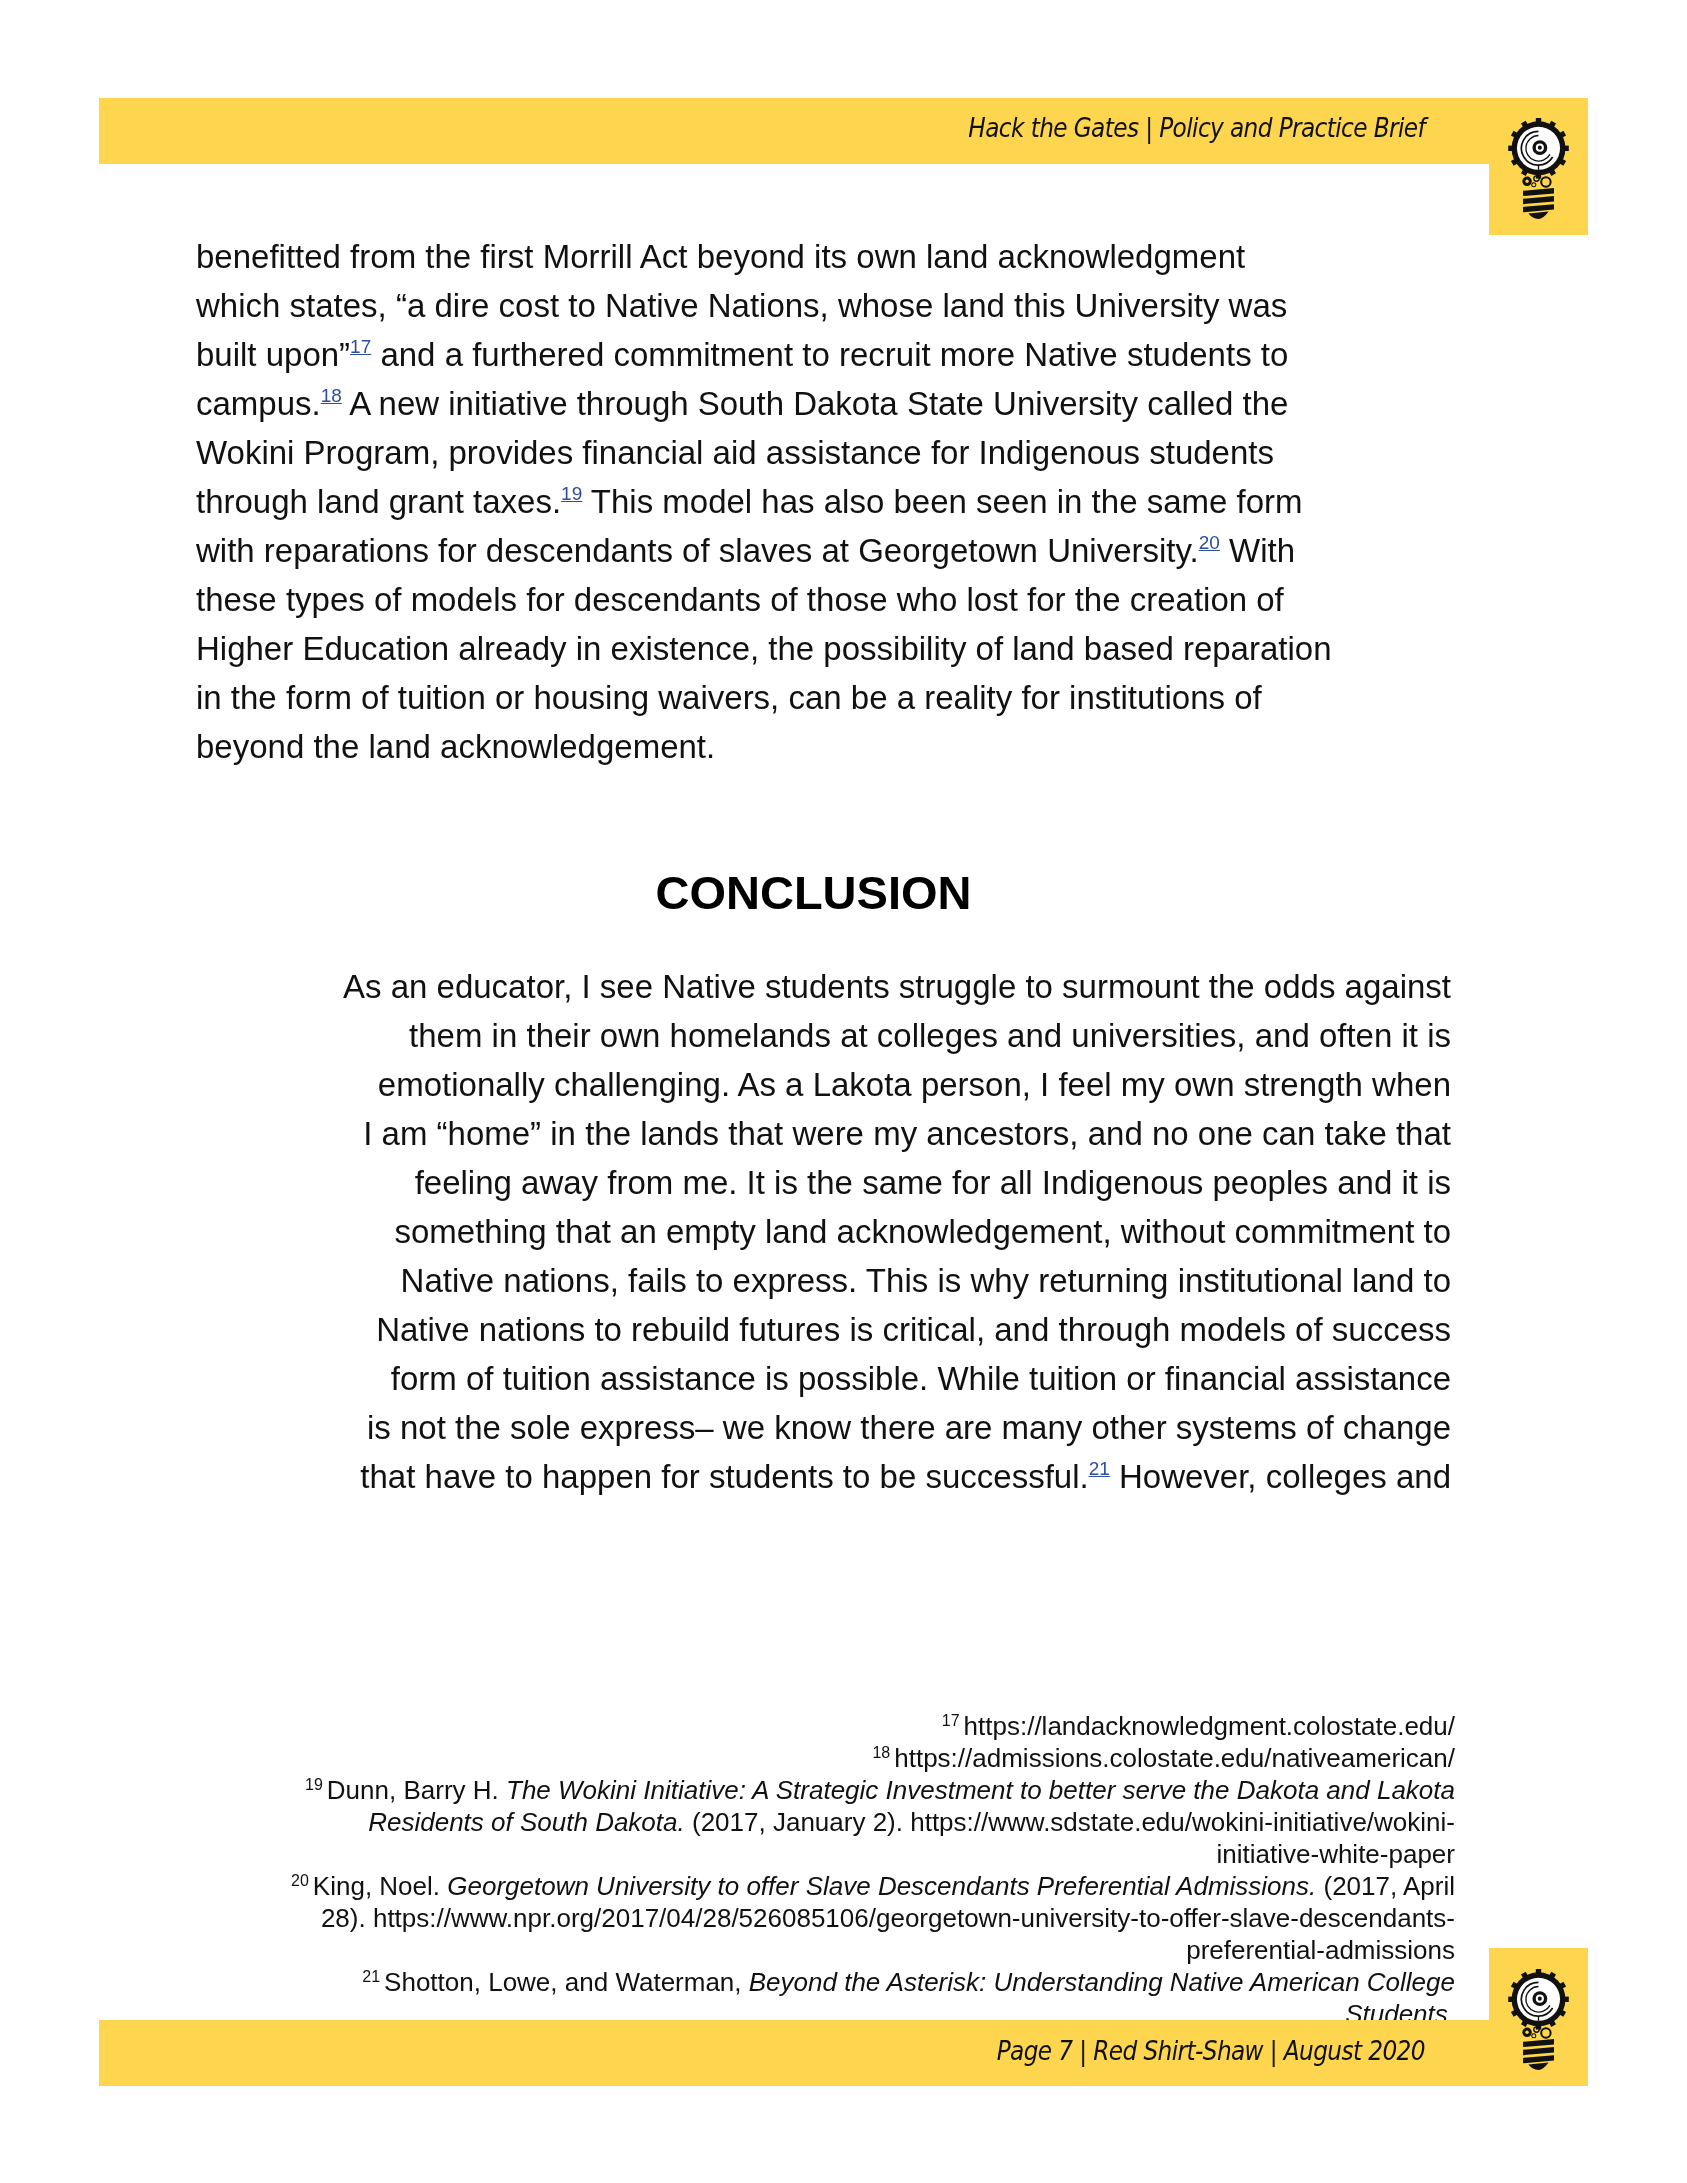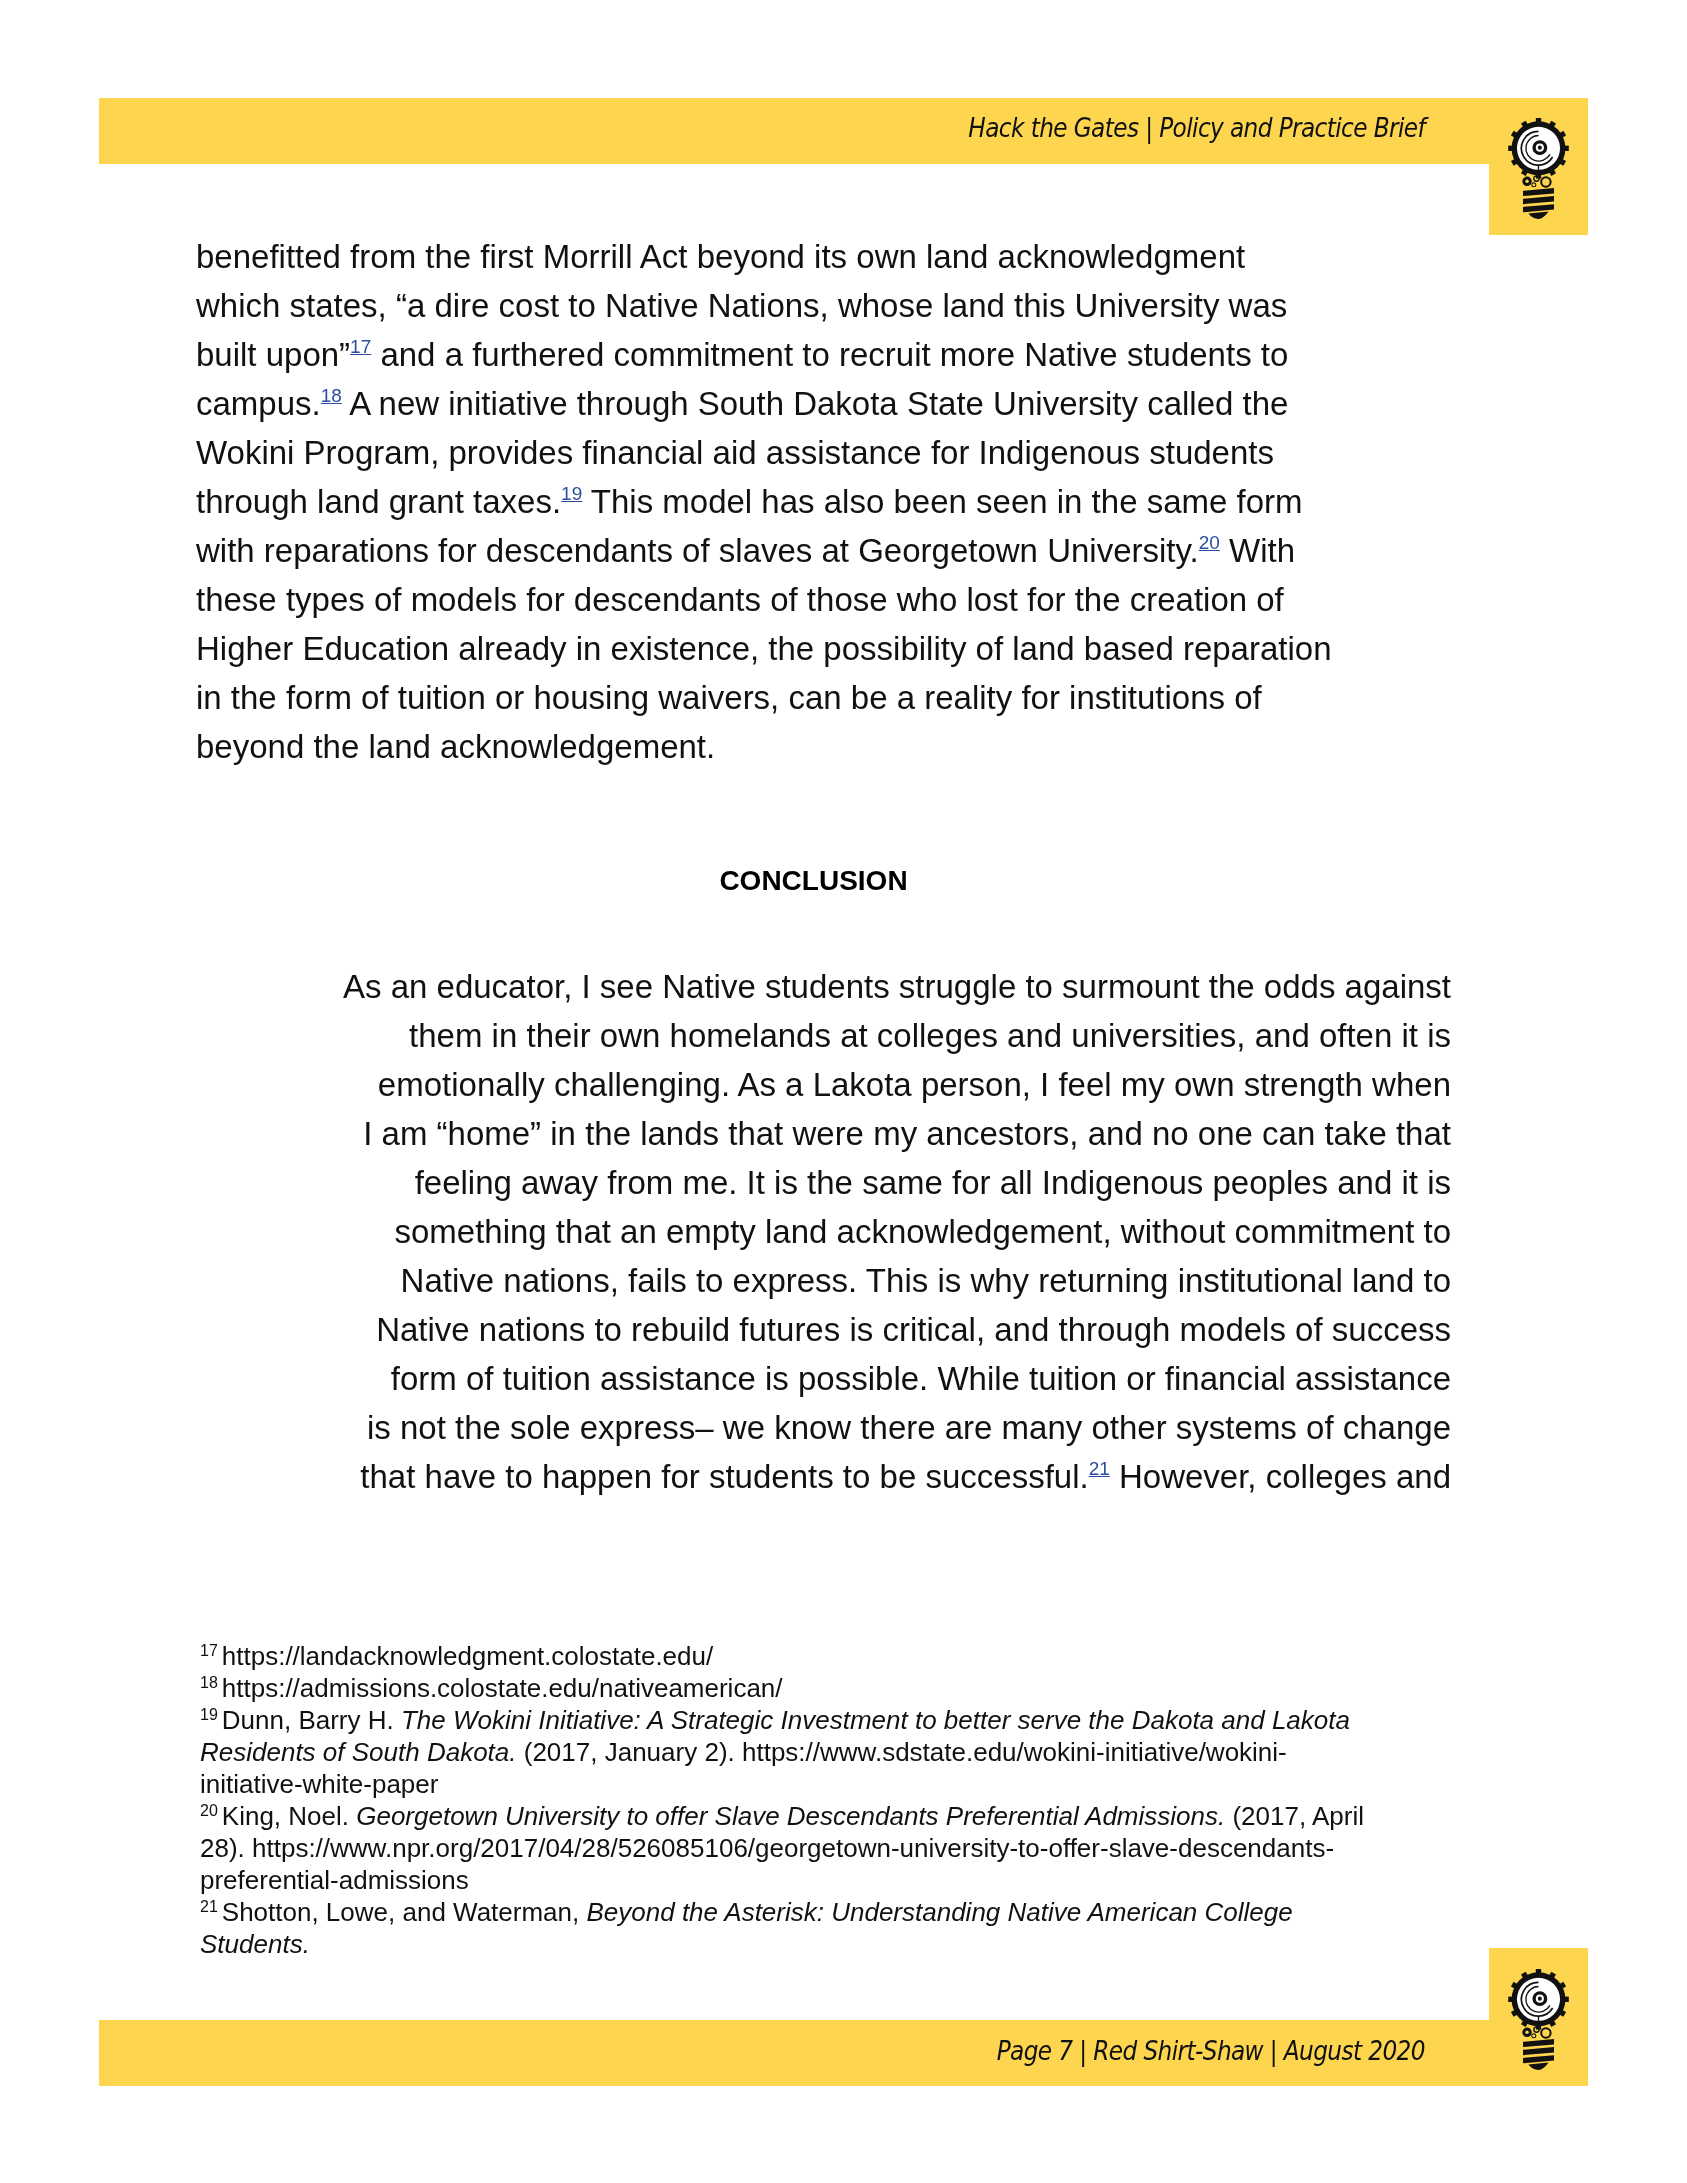--- a/index.html
+++ b/index.html
@@ -19,23 +19,23 @@
   #hdr-logo { left: 1508px; top: 118px; }
   #ftr-logo { left: 1508px; top: 1969px; }
 
   .body-text { position: absolute; left: 196px; width: 1255px; font-size: 33px; line-height: 49px;
                color: #111; }
   .body-text .line { display: block; white-space: nowrap; }
   #para1 { top: 232px; }
   #para2 { top: 962px; text-align: right; }
   sup.ref { font-size: 19px; color: #2b4ea0; text-decoration: underline; vertical-align: 13.5px; line-height: 0; }
   #conclusion-heading { position: absolute; left: 196px; width: 1235px; top: 865px; text-align: center;
-               font-size: 28px; font-weight: bold; letter-spacing: 0px; color: #000; margin: 0; }
+               font-size: 47px; font-weight: bold; letter-spacing: 0px; color: #000; margin: 0; }
 
-  #footnotes { position: absolute; left: 200px; top: 1640px; width: 1255px; font-size: 26px; line-height: 32px; color: #111; }
+  #footnotes { position: absolute; left: 200px; top: 1710px; width: 1255px; font-size: 26px; line-height: 32px; color: #111; text-align: right; }
   #footnotes .fn { display: block; }
   #footnotes sup { font-size: 16px; vertical-align: 9.4px; line-height: 0; margin-right: 4px; }
   #footnotes i { font-style: italic; }
 </style>
 </head>
 <body>
 
 <div class="band" id="hdr-band"></div>
 <div class="band" id="hdr-tab"></div>
 <div class="band-text" id="hdr-text">Hack the Gates | Policy and Practice Brief</div>

